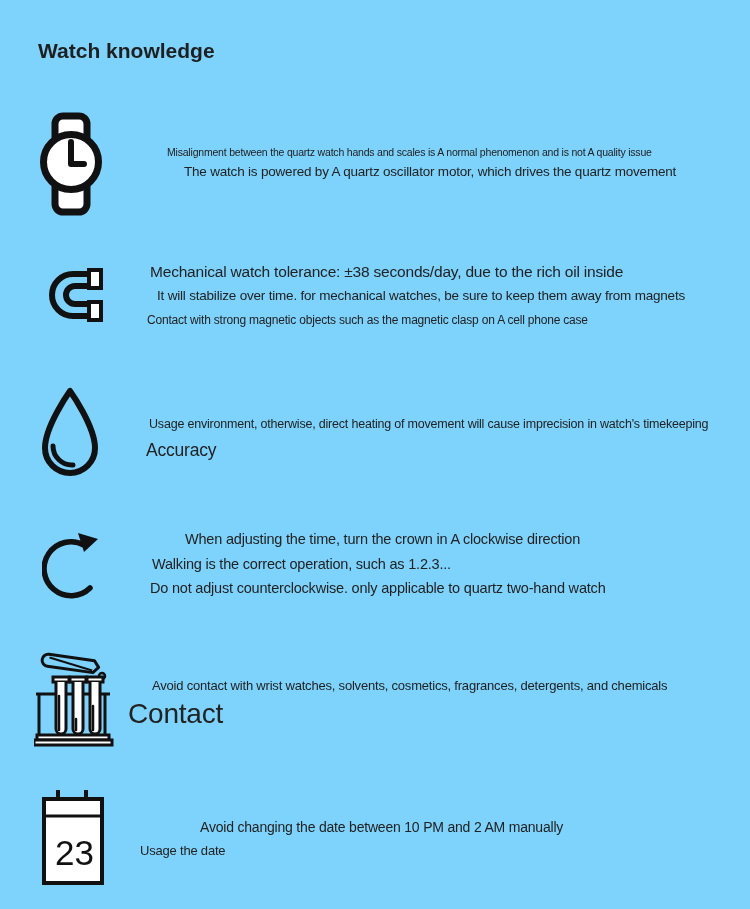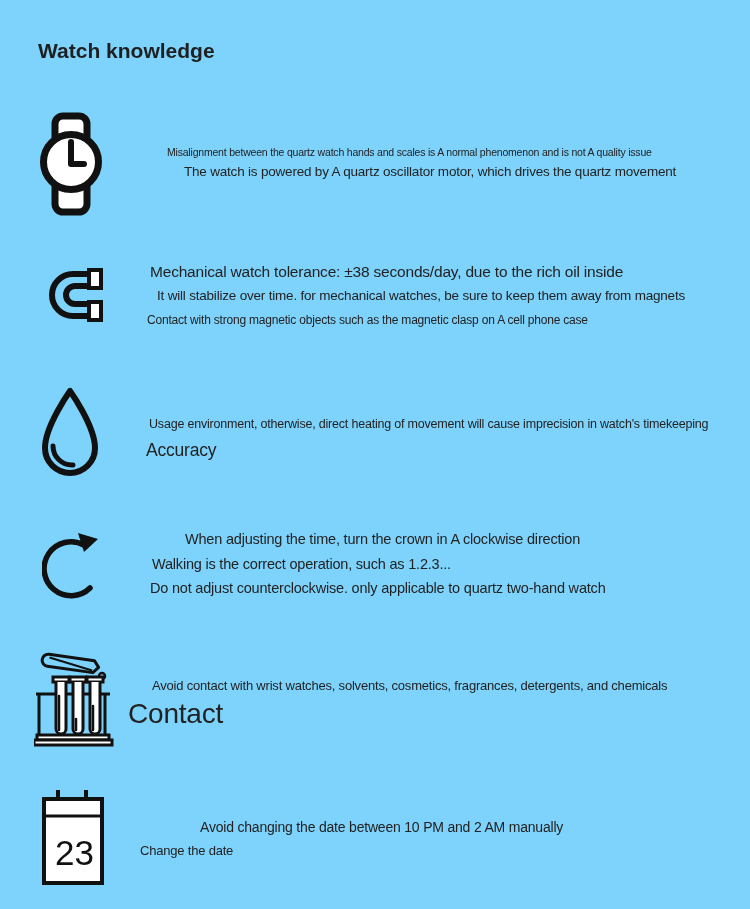--- a/index.html
+++ b/index.html
@@ -109,15 +109,15 @@
   <div class="icon" style="left:41px; top:789px;">
     <svg width="64" height="97" viewBox="0 0 64 97">
       <line x1="17" y1="1" x2="17" y2="16" stroke="#111" stroke-width="4"></line>
       <line x1="45" y1="1" x2="45" y2="16" stroke="#111" stroke-width="4"></line>
       <rect x="3" y="10" width="58" height="84" fill="#fff" stroke="#111" stroke-width="4"></rect>
       <line x1="3" y1="27" x2="61" y2="27" stroke="#111" stroke-width="3"></line>
       <text x="14" y="76" font-size="35" fill="#111" style="font-family:'Liberation Sans',sans-serif;">23</text>
     </svg>
   </div>
   <div class="line" style="left:200px; top:819px; font-size:14px;">Avoid changing the date between 10 PM and 2 AM manually</div>
-  <div class="line" style="left:140px; top:843px; font-size:13px;">Change the date</div>
+  <div class="line" style="left:140px; top:843px; font-size:13px;">Usage the date</div>
 
 </div>
 
 </body></html>

